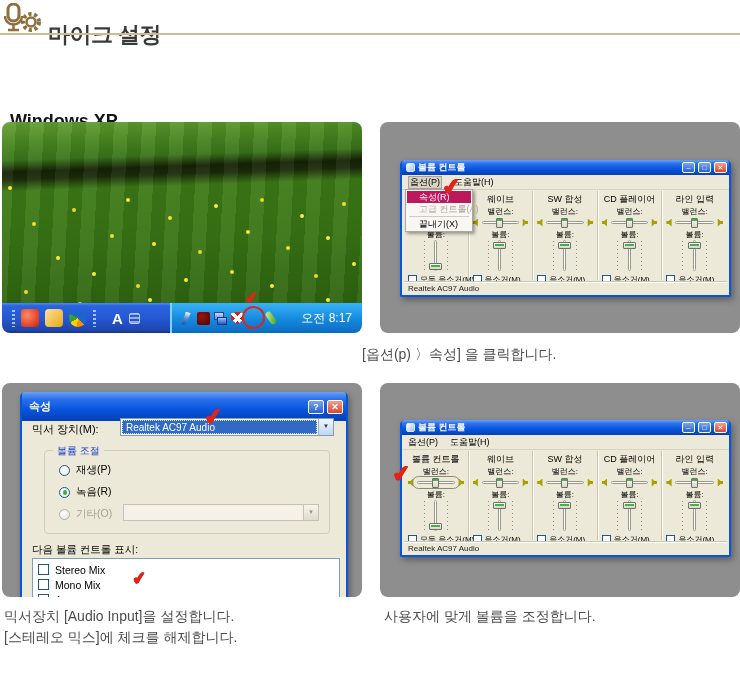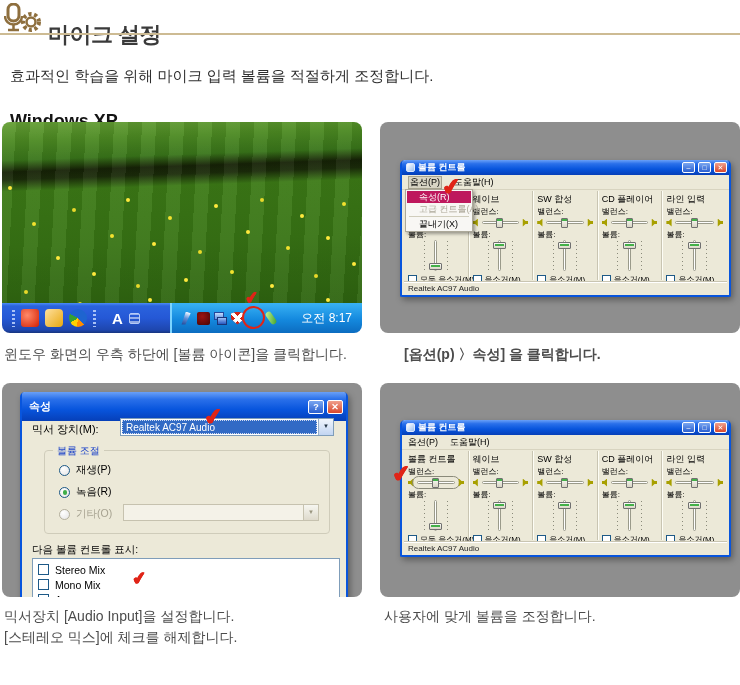--- a/index.html
+++ b/index.html
@@ -15,21 +15,21 @@
   .subtitle { position:absolute; left:10px; top:52px; font-size:15px; color:#2e2e2e; }
   .os-heading { position:absolute; left:10px; top:96px; font-size:18px; font-weight:bold; color:#141414; }
 
   
   .panel { position:absolute; border-radius:8px; overflow:hidden; }
   .p1 { left:2px;  top:122px; width:360px; height:211px; }
   .p2 { left:380px; top:122px; width:360px; height:211px; background:#8e8e8e; }
   .p3 { left:2px;  top:383px; width:360px; height:214px; background:#8e8e8e; }
   .p4 { left:380px; top:383px; width:360px; height:214px; background:#8e8e8e; }
   .caption { position:absolute; font-size:14px; color:#4c4c4c; line-height:21px; }
-  .c1 { left:4px;  top:344px; } .c2 { left:404px; top:344px;font-weight:bold; }
+  .c1 { left:4px;  top:344px; } .c2 { left:362px; top:344px; }
   .c3 { left:4px;  top:606px; } .c4 { left:384px; top:606px; }
 
   
   .grass { position:absolute; left:0; right:0; top:0; bottom:30px;
     background:
       repeating-linear-gradient(93deg, rgba(255,255,255,.05) 0 14px, rgba(0,0,0,.07) 14px 28px),
       linear-gradient(178deg,#66a036 0%, #4c8a22 10%, #39751a 20%, #162206 26%, #1b2c0a 30%, #3c7a16 36%, #387414 65%, #2e6410 100%);
   }
   .flowers { position:absolute; left:6px; top:64px; width:4px; height:4px; border-radius:50%;
     background:#ffe93d;
@@ -95,21 +95,21 @@
   .menubar { height:15px; display:flex; gap:12px; align-items:center; padding:0 6px;
     font-size:9px; color:#000; border-bottom:1px solid #d8d4c0; }
   .mitem.open { background:#d8d4c4; box-shadow:inset 0 0 0 1px #a8a490; padding:0 2px; }
   .statusbar { position:absolute; left:2px; right:2px; bottom:1px; height:13px;
     border-top:1px solid #c9c5b2; box-shadow:0 1px 0 #fff inset; font-size:8px; color:#222;
     padding:2px 4px 0; background:#ece9d8; white-space:nowrap; overflow:hidden; }
 
   
   .vc-columns { position:absolute; left:2px; right:2px; top:31px; bottom:15px; display:flex; }
   .vcol { width:20%; padding:2px 4px 0; border-right:1px solid #c9c5b2;
-    box-shadow:1px 0 0 #fdfdf5; position:relative; }
+    box-shadow:1px 0 0 #fdfdf5; position:relative;text-align:center; }
   .vcol:last-child { border-right:none; box-shadow:none; }
   .vcol-name { font-size:9px; height:13px; white-space:nowrap; overflow:hidden; }
   .vcol-sub  { font-size:8px; height:10px; }
   .balance-row { display:flex; align-items:center; gap:2px; height:13px; }
   .spk { width:7px; height:8px; background:#a8a000; flex:0 0 auto;
     clip-path:polygon(0 30%,35% 30%,75% 0,75% 100%,35% 70%,0 70%); }
   .spk-r { transform:scaleX(-1); }
   .htrack { flex:1; height:3px; background:#fff; border:1px solid #9a9a8a; border-radius:2px;
     position:relative; }
   .htrack.focused { outline:1px solid #8a8a7a; outline-offset:4px; }
@@ -192,21 +192,20 @@
   <svg class="hdr-icon" width="38" height="30" viewBox="0 0 38 30">
     <rect x="4" y="1" width="11" height="17" rx="5.5" fill="none" stroke="#8e6f3e" stroke-width="3"></rect>
     <path d="M1,13 a8.5,8.5 0 0 0 17,0" fill="none" stroke="#8e6f3e" stroke-width="2.5"></path>
     <line x1="9.5" y1="22" x2="9.5" y2="26" stroke="#8e6f3e" stroke-width="2.5"></line>
     <line x1="4" y1="27" x2="15" y2="27" stroke="#8e6f3e" stroke-width="2.5"></line>
     <circle cx="27" cy="19" r="8" fill="none" stroke="#8e6f3e" stroke-width="4" stroke-dasharray="3.2 2.6"></circle>
     <circle cx="27" cy="19" r="4.5" fill="#fff" stroke="#8e6f3e" stroke-width="2.5"></circle>
   </svg>
   <h1 class="page-title">마이크 설정</h1>
   <div class="hdr-rule"></div>
-  <p class="subtitle">효과적인 학습을 위해 마이크 입력 볼륨을 적절하게 조정합니다.</p>
   <h2 class="os-heading">Windows XP</h2>
 
   <div class="panel p1">
     <div class="grass">
       <span class="flowers"></span>
     </div>
     <div class="taskbar">
       <div class="tb-left">
         <span class="grip"></span>
         <span class="ql ql-red"></span>
@@ -224,21 +223,20 @@
         <span class="volume-wrap">
           <span class="ti ti-volume"></span>
           <span class="annot-circle"></span>
           <span class="annot-check tray-check">✔</span>
         </span>
         <span class="ti ti-pen"></span>
         <span class="clock">오전 8:17</span>
       </div>
     </div>
   </div>
-  <div class="caption c1">윈도우 화면의 우측 하단에 [볼륨 아이콘]을 클릭합니다.</div>
 
   <div class="panel p2">
     <div class="xp-win" style="left:20px; top:38px; width:331px; height:137px;">
       <div class="tbar">
         <span class="tico"></span>
         <span class="ttext">볼륨 컨트롤</span>
         <span class="tbtn">–</span>
         <span class="tbtn">□</span>
         <span class="tbtn close">✕</span>
       </div>

